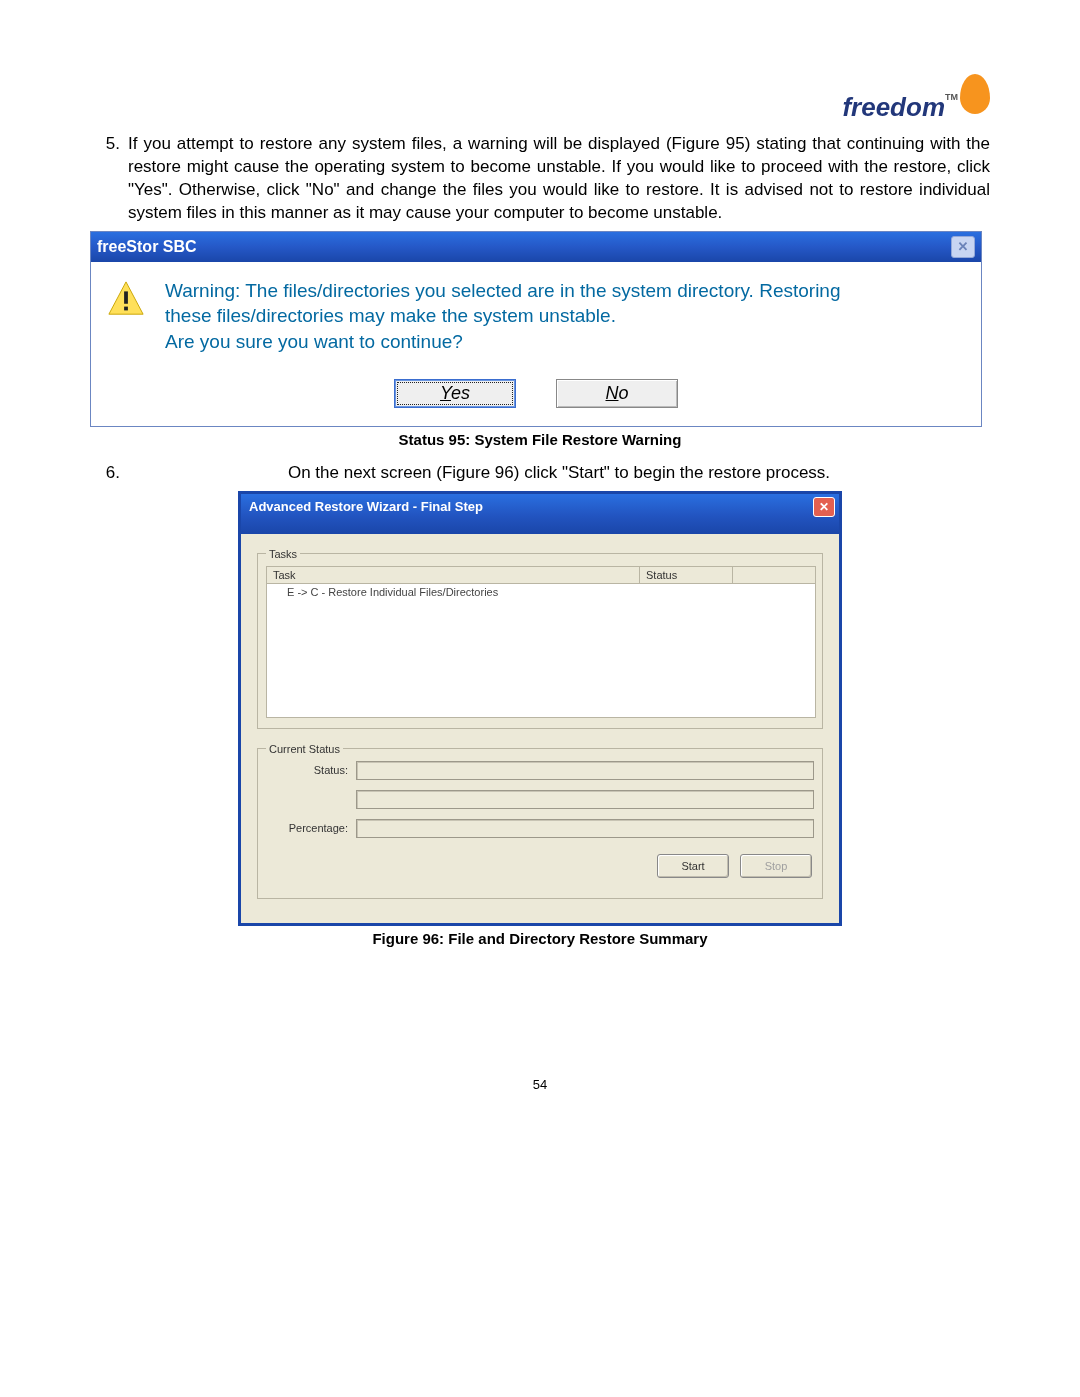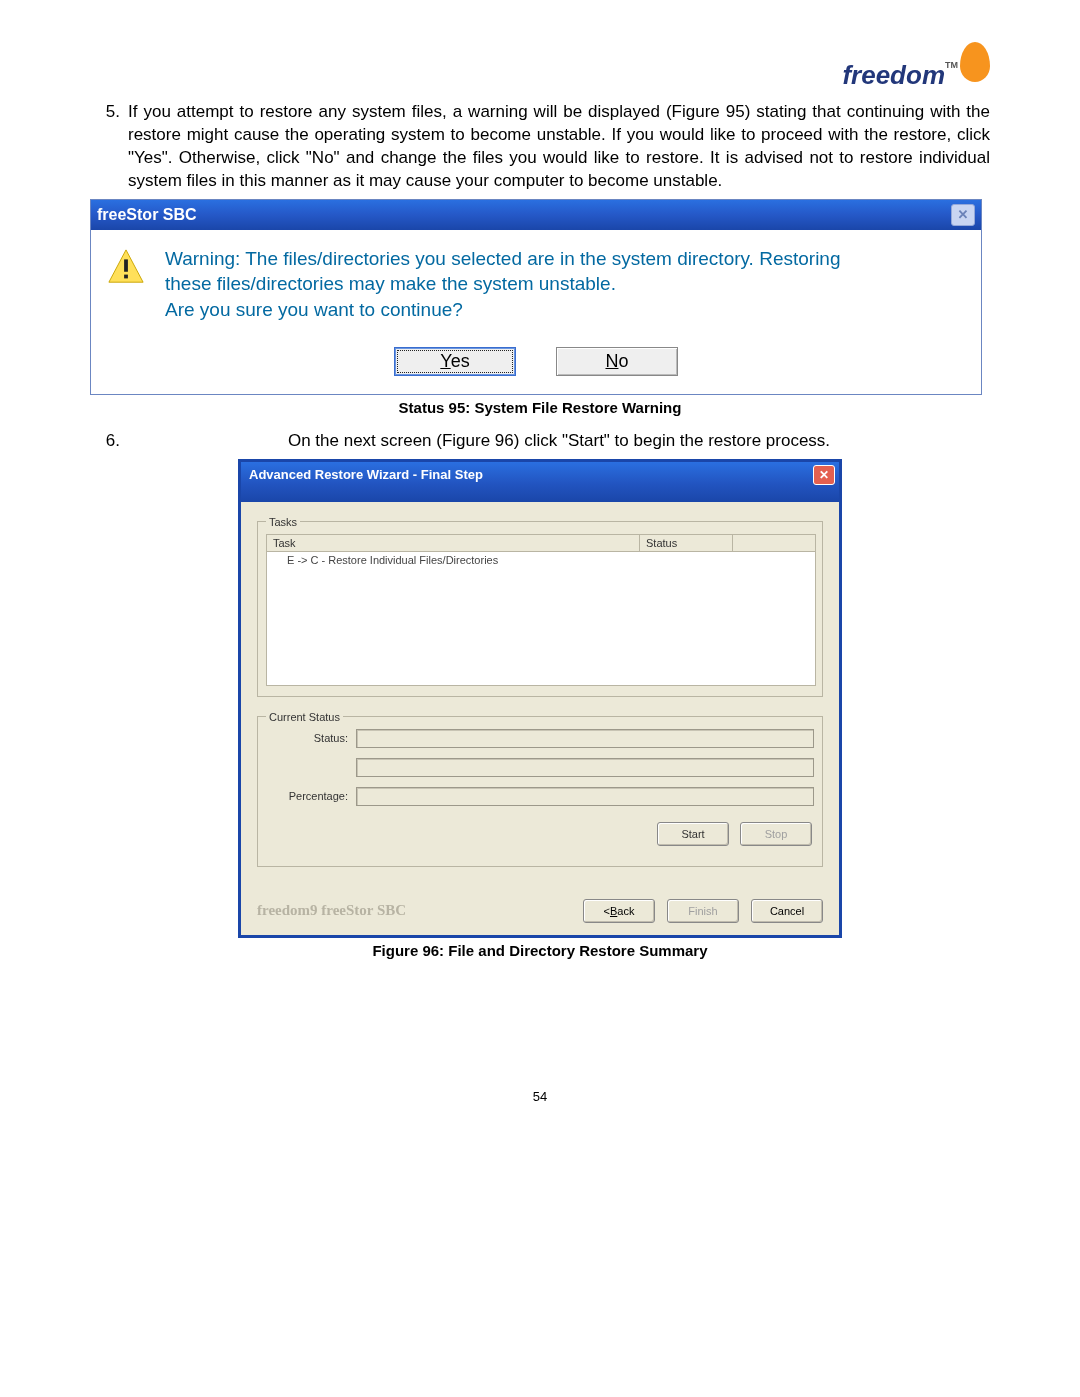--- a/index.html
+++ b/index.html
@@ -10,20 +10,21 @@
     color: #000;
     width: 1080px;
   }
   .page {
     padding: 60px 90px 40px 90px;
     box-sizing: border-box;
   }
   .logo-wrap {
     text-align: right;
     margin-bottom: 10px;
+    margin-top: 32px;
   }
   .logo {
     display: inline-block;
     font-weight: bold;
     font-style: italic;
     font-size: 26px;
     color: #22377a;
     position: relative;
     padding-right: 32px;
   }
@@ -107,20 +108,21 @@
     font-size: 19px;
     color: #0369a1;
     line-height: 1.35;
   }
   .dlg1 .btnrow {
     background:#fff;
     display:flex;
     gap: 40px;
     justify-content:center;
     padding: 0 0 18px 0;
+    font-style: italic;
   }
   .winbtn {
     font-family: Tahoma, Arial, sans-serif;
     font-size: 18px;
     background: #efefef;
     border: 1px solid #888;
     padding: 3px 0;
     width: 120px;
     text-align:center;
     box-shadow: 1px 1px 0 #fff inset, -1px -1px 0 #bbb inset;
@@ -324,30 +326,18 @@
           <div class="sunken"></div>
           <div class="lbl">Percentage:</div>
           <div class="sunken"></div>
         </div>
         <div class="btnrow2" style="border-bottom:none;margin:10px 0 0 0;">
           <div class="xpbtn">Start</div>
           <div class="xpbtn disabled">Stop</div>
         </div>
       </fieldset>
     </div>
-    <div class="footer">
-      <div class="brand">freedom9 freeStor SBC</div>
-      <div class="navbtns">
-        <div class="xpbtn">
-            <span>&lt; </span>
-            <span class="underline-first">B</span>
-            <span>ack</span>
-          </div>
-        <div class="xpbtn disabled">Finish</div>
-        <div class="xpbtn">Cancel</div>
-      </div>
-    </div>
   </div>
 
   <div class="fig-caption">Figure 96: File and Directory Restore Summary</div>
 
   <div class="page-num">54</div>
 </div>
 
 </body></html>

